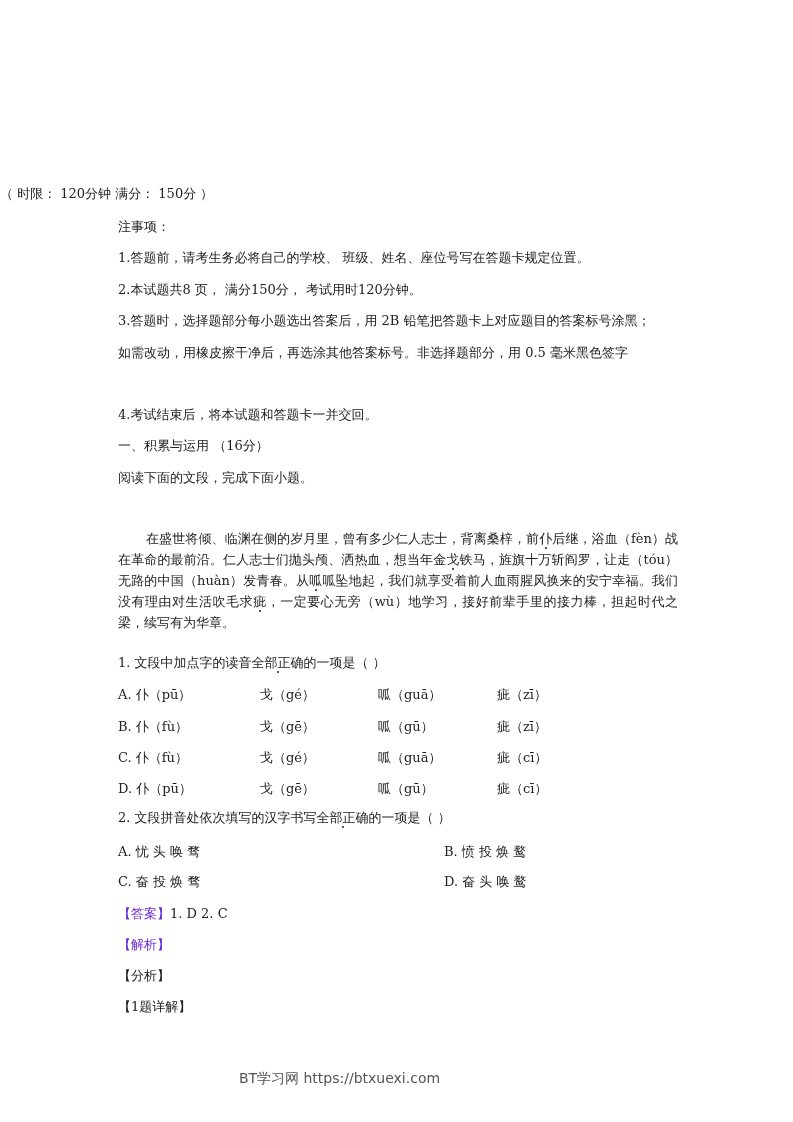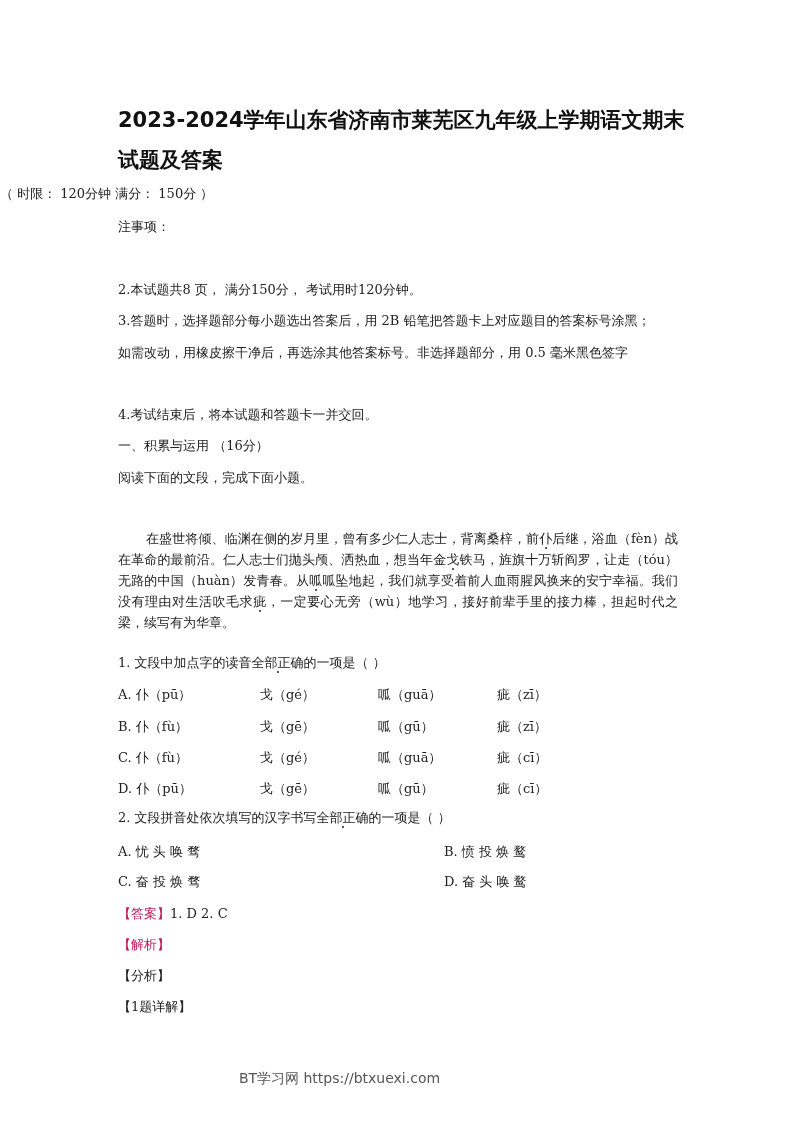--- a/index.html
+++ b/index.html
@@ -12,31 +12,31 @@
     position: absolute; left: 118px; top: 100px; width: 570px;
     font-family: "DejaVu Sans", "Liberation Sans", sans-serif; font-weight: bold;
     font-size: 21px; line-height: 40px; color: #111;
   }
   .subtitle { position: absolute; left: 0; width: 793px; top: 185px; text-align: left; font-size: 13px; color: #222; }
   .line { position: absolute; left: 118px; font-size: 13px; color: #222; white-space: nowrap; text-align: center; }
   .para { position: absolute; left: 118px; width: 560px; font-size: 13px; line-height: 21px; color: #222; text-indent: 28px; text-align: justify; margin-top: 36px; }
   .dot { position: relative; }
   .dot::after { content: ""; position: absolute; left: 50%; bottom: -3px; width: 2px; height: 2px; margin-left: -1px; background: #222; border-radius: 50%; }
   .opt { position: absolute; font-size: 13px; color: #222; white-space: nowrap; }
-  .blue { color: #be185d; }
+  .blue { color: #6d28d9; }
   .footer { position: absolute; left: 0; width: 679px; top: 1070px; text-align: center; font-family: "DejaVu Sans", "Liberation Sans", sans-serif; font-size: 14px; color: #555; }
 </style>
 </head>
 <body>
 
 <div class="page">
-  <div class="title">2023-2024学年山东省济南市莱芜区九年级上学期语文期末试题及答案</div>
   <div class="subtitle">（ 时限： 120分钟   满分： 150分 ）</div>
 
   <div class="line" style="top:218px">注事项：</div>
+  <div class="line" style="top:249px">1.答题前，请考生务必将自己的学校、 班级、姓名、座位号写在答题卡规定位置。</div>
   <div class="line" style="top:281px">2.本试题共8 页，  满分150分，  考试用时120分钟。</div>
   <div class="line" style="top:312px">3.答题时，选择题部分每小题选出答案后，用 2B 铅笔把答题卡上对应题目的答案标号涂黑；</div>
   <div class="line" style="top:344px">如需改动，用橡皮擦干净后，再选涂其他答案标号。非选择题部分，用 0.5 毫米黑色签字</div>
   <div class="line" style="top:406px">4.考试结束后，将本试题和答题卡一并交回。</div>
   <div class="line" style="top:437px">一、积累与运用 （16分）</div>
   <div class="line" style="top:469px">阅读下面的文段，完成下面小题。</div>
 
   <div class="para" style="top:492px"><span>在盛世将倾、临渊在侧的岁月里，曾有多少仁人志士，背离桑梓，前</span><span class="dot">仆</span><span>后继，浴血（fèn）战在革命的最前沿。仁人志士们抛头颅、洒热血，想当年金</span><span class="dot">戈</span><span>铁马，旌旗十万斩阎罗，让走（tóu）无路的中国（huàn）发青春。从</span><span class="dot">呱</span><span>呱坠地起，我们就享受着前人血雨腥风换来的安宁幸福。我们没有理由对生活吹毛求</span><span class="dot">疵</span><span>，一定要心无旁（wù）地学习，接好前辈手里的接力棒，担起时代之梁，续写有为华章。</span></div>
 
   <div class="line" style="top:654px"><span>1.  文段中加点字的读音</span><span class="dot-group"><span class="dot">全部正确</span></span><span>的一项是（      ）</span></div>

